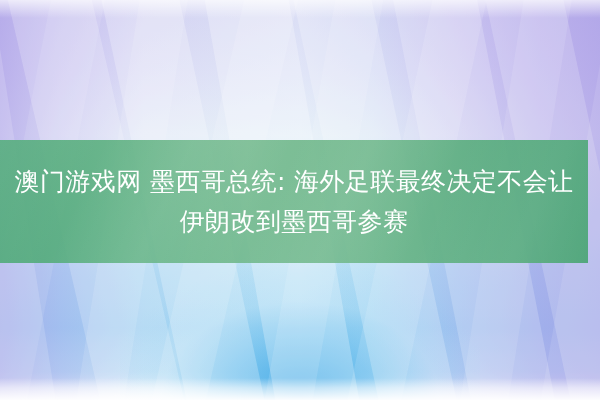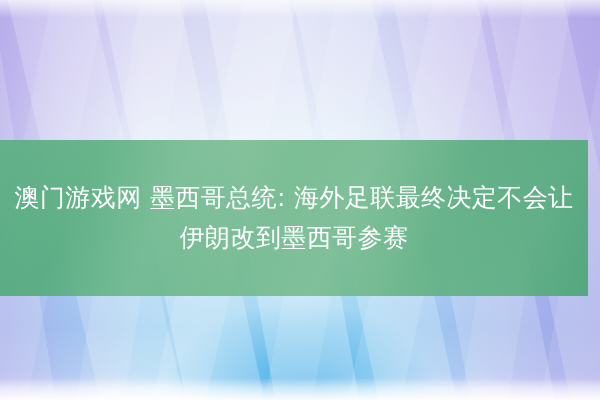--- a/index.html
+++ b/index.html
@@ -104,21 +104,21 @@
       rgba(255,255,255,0.70) 0%,
       rgba(255,255,255,0.0) 100%);
   }
 
   
   .headline-band {
     position: absolute;
     left: 0;
     right: 12px;
     top: 140px;
-    height: 156px;
+    height: 123px;
     background:
       linear-gradient(to right,
         rgba(82,170,124,0.94) 0%,
         rgba(92,176,128,0.90) 18%,
         rgba(112,184,138,0.88) 42%,
         rgba(108,182,136,0.90) 62%,
         rgba(88,172,126,0.93) 84%,
         rgba(78,166,120,0.95) 100%);
     display: flex;
     align-items: center;

